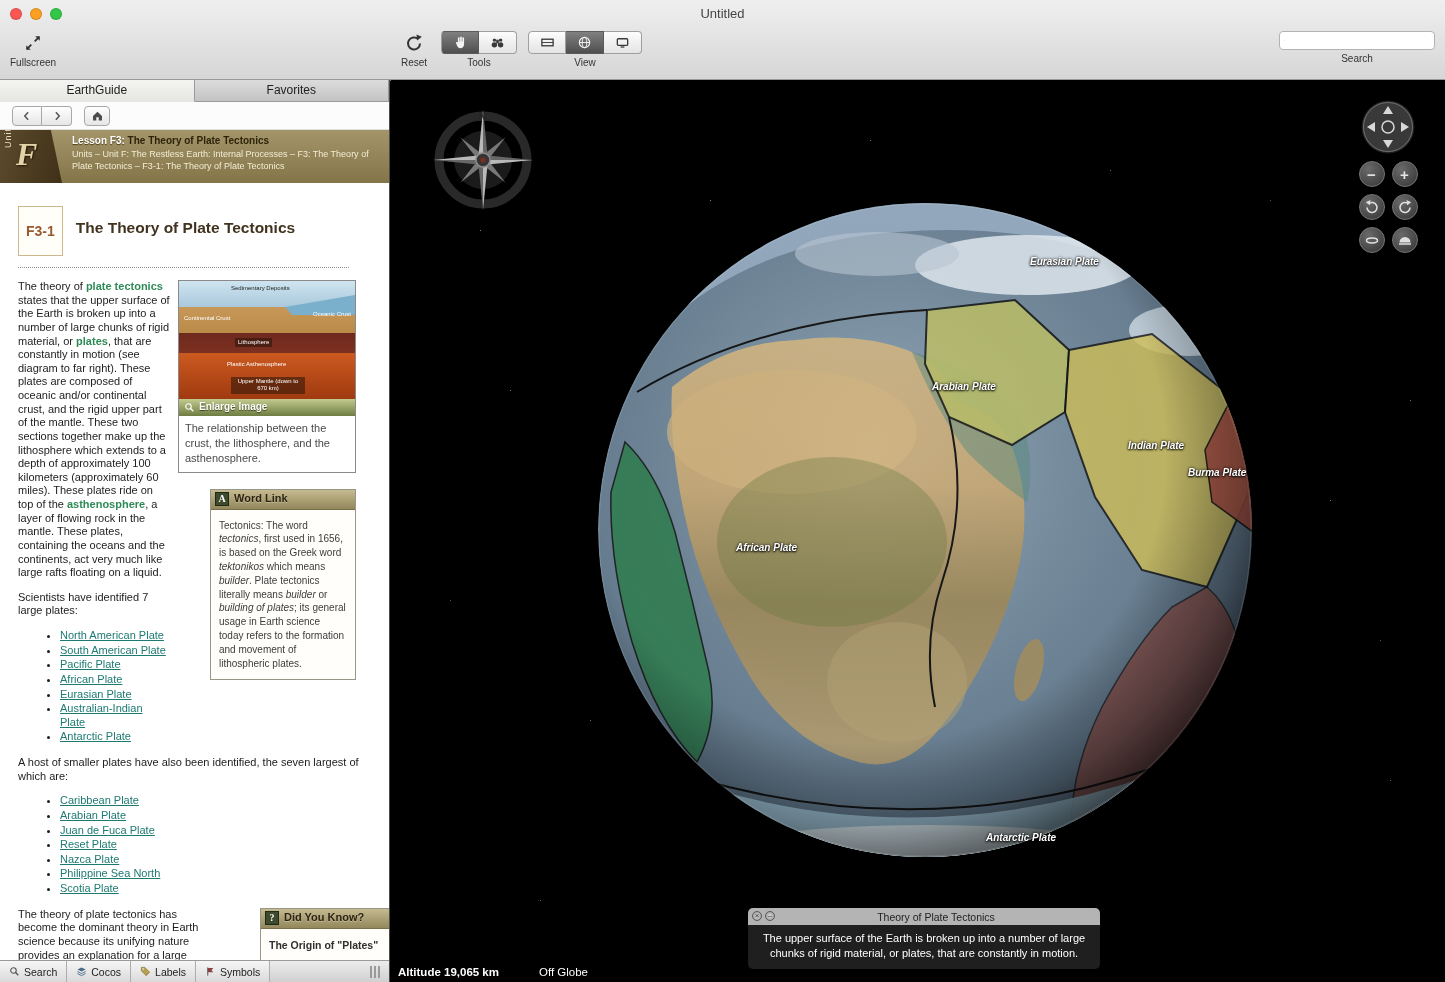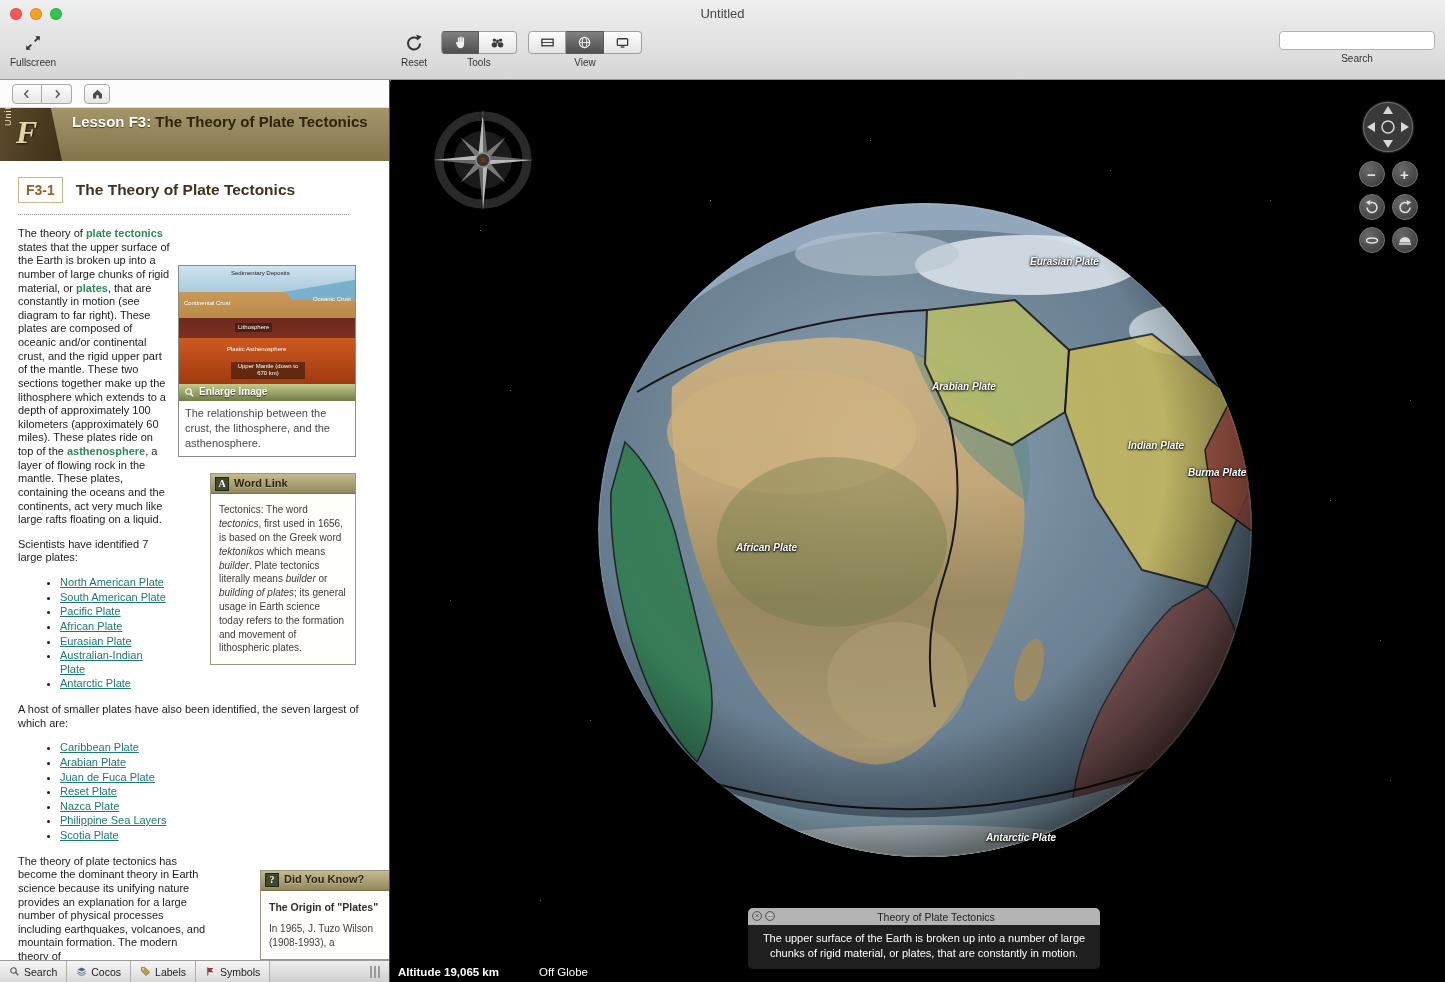--- a/index.html
+++ b/index.html
@@ -39,32 +39,32 @@
   .navbtn{width:30px;height:20px;border:1px solid #a8a8a8;background:linear-gradient(#fefefe,#e6e6e6);display:flex;align-items:center;justify-content:center;}
   .navbtn:first-child{border-radius:4px 0 0 4px;}
   .navbtn:last-child{border-radius:0 4px 4px 0;border-left:none;}
   .homebtn{width:26px;height:20px;border:1px solid #a8a8a8;border-radius:4px;background:linear-gradient(#fefefe,#e6e6e6);display:flex;align-items:center;justify-content:center;}
 
   .lesson-header{height:53px;flex:none;display:flex;background:linear-gradient(#a3946a,#847549);position:relative;}
   .unit-badge{width:62px;flex:none;background:linear-gradient(105deg,#5d4b2c,#3e3категор0 0);background:linear-gradient(105deg,#5d4b2c,#3e3018);clip-path:polygon(0 0,82% 0,100% 100%,0 100%);position:relative;}
   .unit-word{position:absolute;left:3px;top:18px;transform:rotate(-90deg);transform-origin:left top;font-size:9px;color:#e8ddc0;letter-spacing:1px;}
   .unit-letter{position:absolute;left:16px;top:6px;font-family:"Liberation Serif",serif;font-style:italic;font-weight:bold;font-size:32px;color:#e2d3a8;text-shadow:1px 1px 2px #201504;}
   .lh-text{padding:5px 8px 0 10px;overflow:hidden;}
-  .lh-line1{font-size:15px;font-weight:bold;white-space:nowrap;}
+  .lh-line1{font-size:10px;font-weight:bold;white-space:nowrap;}
   .lh-prefix{color:#fff;text-shadow:0 1px 1px #4a3c1c;}
   .lh-title{color:#2d2408;}
   .lh-crumb{font-size:9px;color:#f2ecd2;line-height:1.3;margin-top:3px;}
 
   .f31{display:flex;align-items:center;margin:16px 40px 10px 18px;border-bottom:1px dotted #8d8d8d;padding-bottom:11px;}
-  .f31-num{border:1px solid #cdb88c;color:#9a5a30;font-weight:bold;font-size:14px;padding:4px 7px;background:#fffef8;}
+  .f31-num{border:1px solid #cdb88c;color:#9a5a30;font-weight:bold;font-size:14px;padding:16px 7px;background:#fffef8;margin-top:7px;}
   .f31-title{font-size:15.5px;font-weight:bold;color:#40321e;margin-left:13px;}
 
   .lesson-body{flex:1;overflow:hidden;padding:2px 10px 0 18px;font-size:11px;color:#1c1c1c;line-height:1.24;}
   .lesson-body p{margin-bottom:11px;}
-  .row{display:flex;align-items:center;}
+  .row{display:flex;align-items:flex-start;}
   .colL{width:152px;flex:none;}
   .colL.wide{width:190px;}
   .colR{flex:1;margin-left:8px;}
   a.tl{color:#2e8b57;font-weight:bold;text-decoration:none;}
   ul.plist{margin:2px 0 12px 42px;}
   ul.plist li{margin-bottom:1px;}
   a.pl{color:#1d7a72;text-decoration:underline;}
 
   .figure{width:178px;border:1px solid #8a8a8a;background:#fff;}
   .fig-img{height:118px;position:relative;overflow:hidden;background:linear-gradient(#cfe4f0 0,#a9c9dc 26px,#c89858 26px,#b98a48 52px,#6e2a1e 52px,#7c3020 72px,#cc5a20 72px,#a03a10 100%);}
@@ -214,20 +214,24 @@
             <line x1="9.6" y1="9.6" x2="13.5" y2="13.5" stroke="#8a8a8a" stroke-width="1.8"></line>
           </svg>
           <input type="text" placeholder="" style="">
         </div>
         <span class="tb-label">Search</span>
       </div>
     </div>
   </div>
 
   <div class="sidebar">
+    <div class="ptabs">
+      <div class="ptab active">EarthGuide</div>
+      <div class="ptab">Favorites</div>
+    </div>
 
     <div class="navrow">
       <div class="navseg">
         <div class="navbtn">
           <svg width="12" height="12" viewBox="0 0 16 16">
             <path d="M9.5 3 5 8l4.5 5" stroke="#555" stroke-width="2" fill="none"></path>
           </svg>
         </div>
         <div class="navbtn">
           <svg width="12" height="12" viewBox="0 0 16 16">
@@ -245,20 +249,21 @@
     <div class="lesson-header">
       <div class="unit-badge">
         <span class="unit-word">Unit</span>
         <span class="unit-letter">F</span>
       </div>
       <div class="lh-text">
         <div class="lh-line1">
           <span class="lh-prefix">Lesson F3:</span>
           <span class="lh-title">The Theory of Plate Tectonics</span>
         </div>
+        <div class="lh-crumb">Units – Unit F: The Restless Earth: Internal Processes – F3: The Theory of Plate Tectonics – F3-1: The Theory of Plate Tectonics</div>
       </div>
     </div>
 
     <div class="f31">
       <span class="f31-num">F3-1</span>
       <span class="f31-title">The Theory of Plate Tectonics</span>
     </div>
 
     <div class="lesson-body">
       <div class="row">
@@ -306,21 +311,21 @@
         </div>
       </div>
 
       <p>A host of smaller plates have also been identified, the seven largest of which are:</p>
       <ul class="plist">
           <li><a href="#" class="pl">Caribbean Plate</a></li>
           <li><a href="#" class="pl">Arabian Plate</a></li>
           <li><a href="#" class="pl">Juan de Fuca Plate</a></li>
           <li><a href="#" class="pl">Reset Plate</a></li>
           <li><a href="#" class="pl">Nazca Plate</a></li>
-          <li><a href="#" class="pl">Philippine Sea Layers</a></li>
+          <li><a href="#" class="pl">Philippine Sea North</a></li>
           <li><a href="#" class="pl">Scotia Plate</a></li>
         </ul>
 
       <div class="row">
         <div class="colL wide">
           <p>The theory of plate tectonics has become the dominant theory in Earth science because its unifying nature provides an explanation for a large number of physical processes including earthquakes, volcanoes, and mountain formation. The modern theory of</p>
         </div>
         <div class="colR">
           <div class="infobox didyouknow">
             <div class="ib-header">

